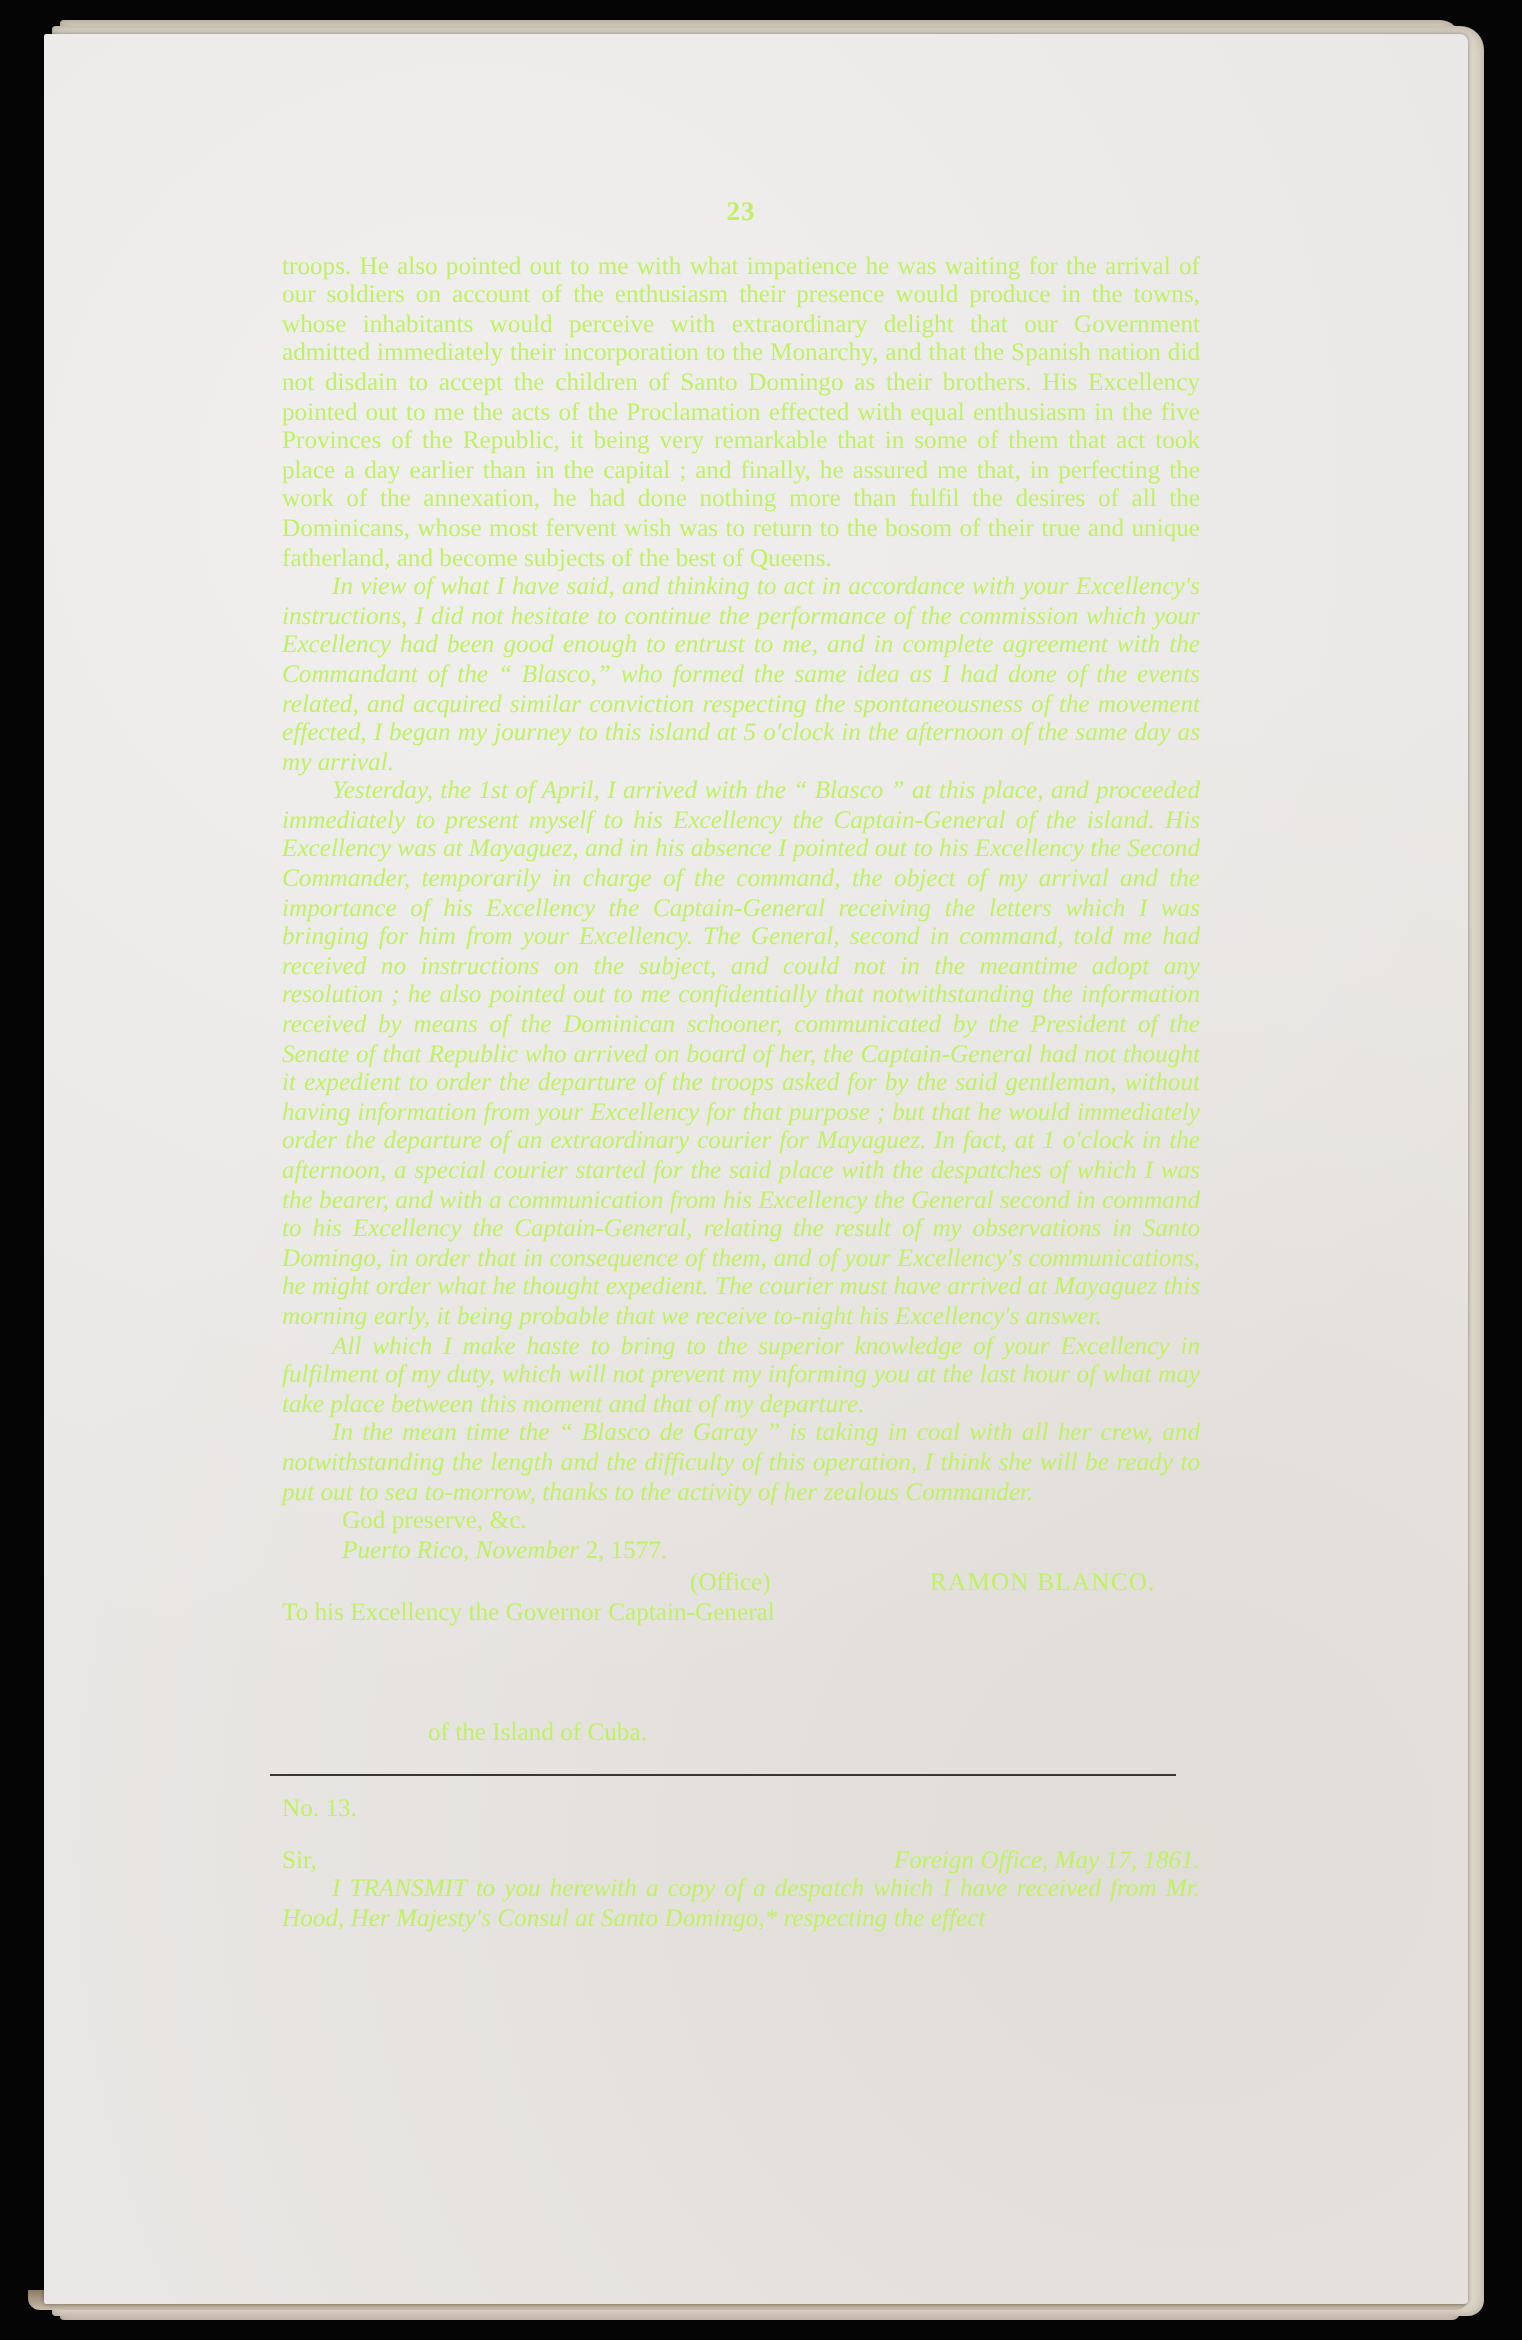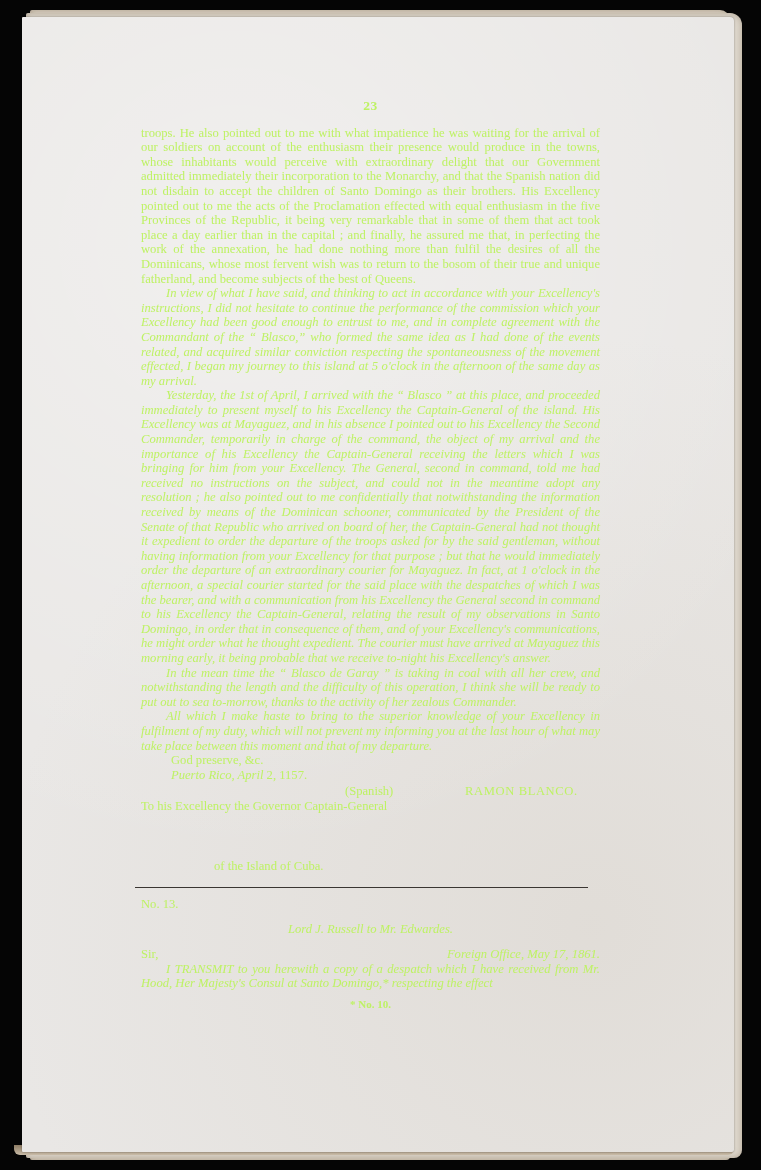--- a/index.html
+++ b/index.html
@@ -61,42 +61,40 @@
 <div class="page-edge-bottom"></div>
 
 <div class="page"></div>
 
 <div class="text-block">
   <div class="page-number">23</div>
 
   <p>troops. He also pointed out to me with what impatience he was waiting for the arrival of our soldiers on account of the enthusiasm their presence would produce in the towns, whose inhabitants would perceive with extraordinary delight that our Government admitted immediately their incorporation to the Monarchy, and that the Spanish nation did not disdain to accept the children of Santo Domingo as their brothers. His Excellency pointed out to me the acts of the Proclamation effected with equal enthusiasm in the five Provinces of the Republic, it being very remarkable that in some of them that act took place a day earlier than in the capital ; and finally, he assured me that, in perfecting the work of the annexation, he had done nothing more than fulfil the desires of all the Dominicans, whose most fervent wish was to return to the bosom of their true and unique fatherland, and become subjects of the best of Queens.</p>
   <p class="indent">In view of what I have said, and thinking to act in accordance with your Excellency's instructions, I did not hesitate to continue the performance of the commission which your Excellency had been good enough to entrust to me, and in complete agreement with the Commandant of the “ Blasco,” who formed the same idea as I had done of the events related, and acquired similar conviction respecting the spontaneousness of the movement effected, I began my journey to this island at 5 o'clock in the afternoon of the same day as my arrival.</p>
   <p class="indent">Yesterday, the 1st of April, I arrived with the “ Blasco ” at this place, and proceeded immediately to present myself to his Excellency the Captain-General of the island. His Excellency was at Mayaguez, and in his absence I pointed out to his Excellency the Second Commander, temporarily in charge of the command, the object of my arrival and the importance of his Excellency the Captain-General receiving the letters which I was bringing for him from your Excellency. The General, second in command, told me had received no instructions on the subject, and could not in the meantime adopt any resolution ; he also pointed out to me confidentially that notwithstanding the information received by means of the Dominican schooner, communicated by the President of the Senate of that Republic who arrived on board of her, the Captain-General had not thought it expedient to order the departure of the troops asked for by the said gentleman, without having information from your Excellency for that purpose ; but that he would immediately order the departure of an extraordinary courier for Mayaguez. In fact, at 1 o'clock in the afternoon, a special courier started for the said place with the despatches of which I was the bearer, and with a communication from his Excellency the General second in command to his Excellency the Captain-General, relating the result of my observations in Santo Domingo, in order that in consequence of them, and of your Excellency's communications, he might order what he thought expedient. The courier must have arrived at Mayaguez this morning early, it being probable that we receive to-night his Excellency's answer.</p>
+  <p class="indent">All which I make haste to bring to the superior knowledge of your Excellency in fulfilment of my duty, which will not prevent my informing you at the last hour of what may take place between this moment and that of my departure.</p>
   <p class="indent">In the mean time the “ Blasco de Garay ” is taking in coal with all her crew, and notwithstanding the length and the difficulty of this operation, I think she will be ready to put out to sea to-morrow, thanks to the activity of her zealous Commander.</p>
-  <p class="indent">All which I make haste to bring to the superior knowledge of your Excellency in fulfilment of my duty, which will not prevent my informing you at the last hour of what may take place between this moment and that of my departure.</p>
 
   <div class="closing">God preserve, &amp;c.</div>
-  <div class="closing"><span class="italic">Puerto Rico, April</span><span> 2, 1157.</span></div>
+  <div class="closing"><span class="italic">Puerto Rico, November</span><span> 2, 1577.</span></div>
 
   <div class="sig-row">
-    <span class="sig-signed">(Spanish)</span>
+    <span class="sig-signed">(Office)</span>
     <span class="sig-name">RAMON BLANCO.</span>
   </div>
 
   <div class="addressee">
     <div>To his Excellency the Governor Captain-General</div>
     <div class="line2">of the Island of Cuba.</div>
   </div>
 
   <div class="rule"></div>
 
   <div class="doc-number">No. 13.</div>
-  <div class="doc-heading">Lord J. Russell to Mr. Edwardes.</div>
 
   <div class="salute-row">
     <span>Sir,</span>
     <span class="italic">Foreign Office, May 17, 1861.</span>
   </div>
 
   <p class="indent">I TRANSMIT to you herewith a copy of a despatch which I have received from Mr. Hood, Her Majesty's Consul at Santo Domingo,* respecting the effect</p>
 
-  <div class="footnote">* No. 10.</div>
 </div>
 
 </body></html>

